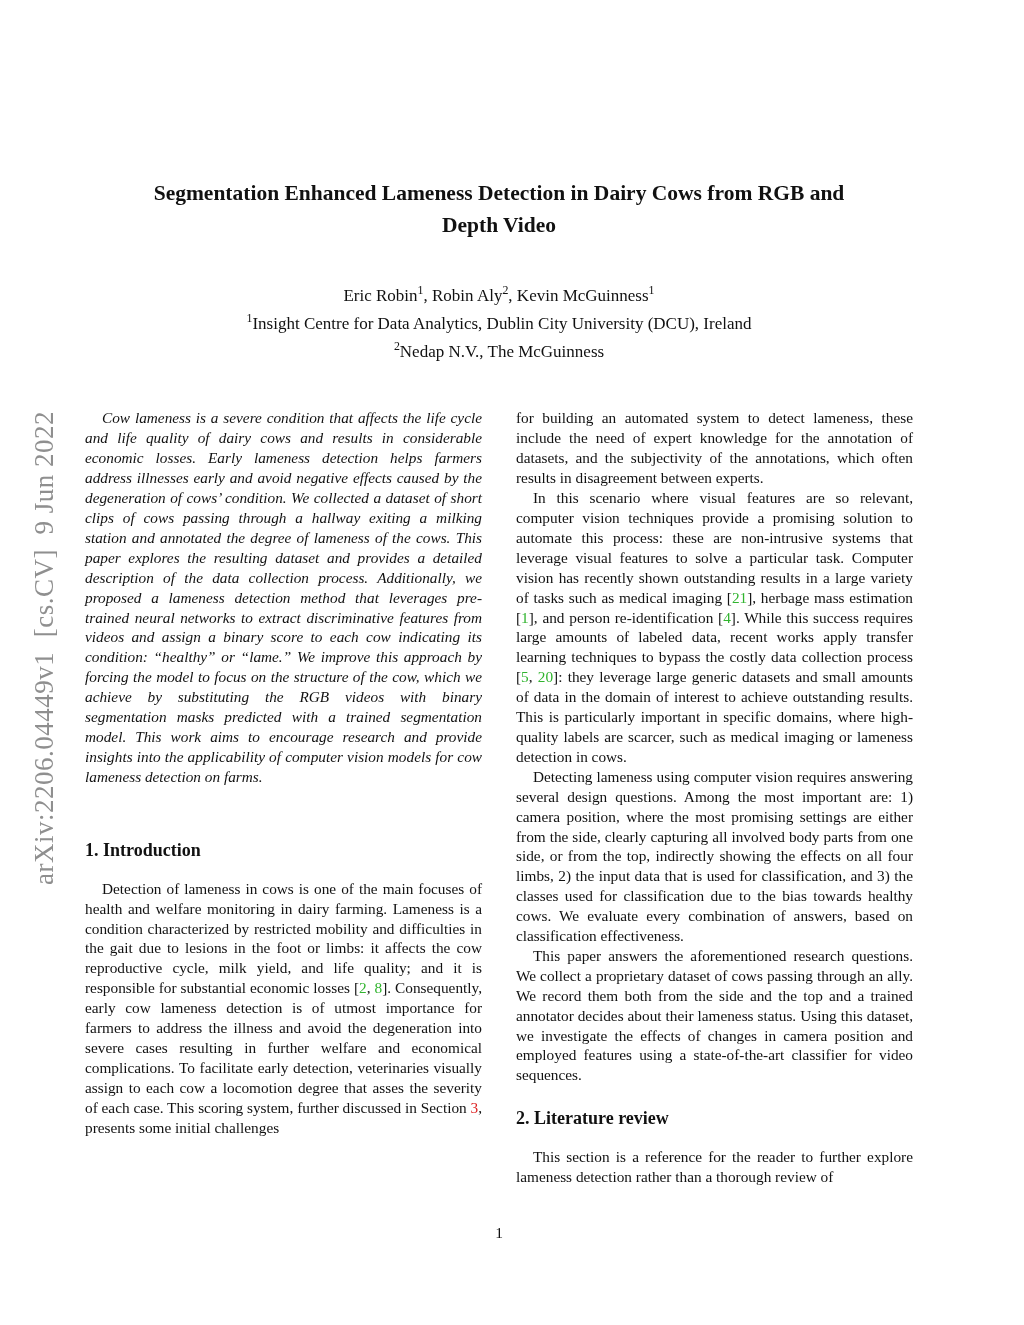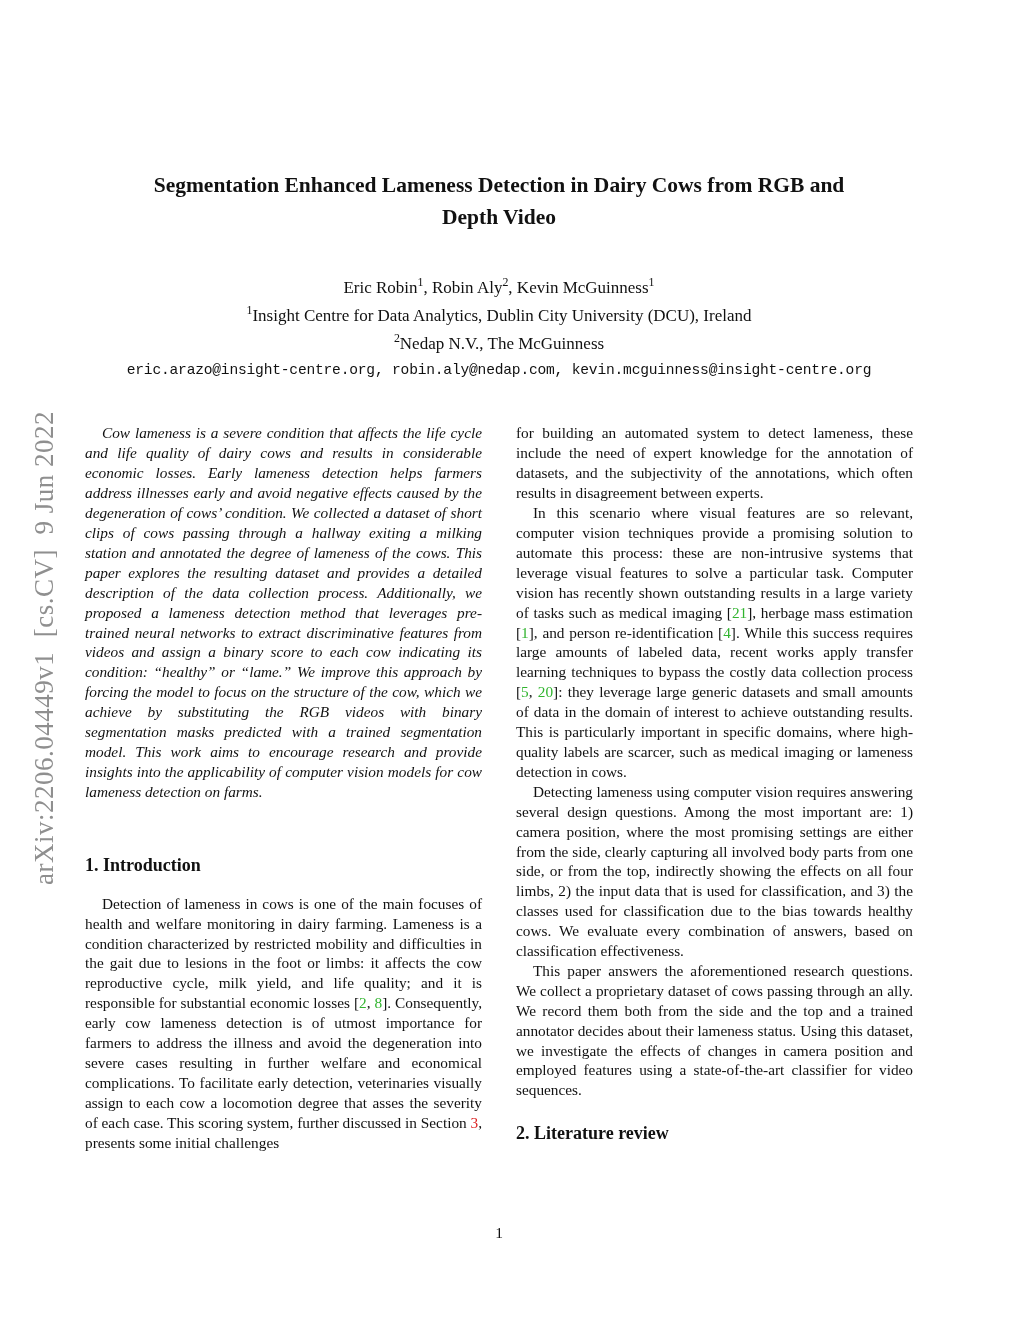--- a/index.html
+++ b/index.html
@@ -15,21 +15,21 @@
     position:absolute;
     top:648px; left:44px;
     transform:translate(-50%,-50%) rotate(-90deg);
     white-space:pre;
     font-size:27px;
     color:#8f8f8f;
     letter-spacing:0.5px;
   }
   .content {
     position:absolute;
-    left:85px; top:4px;
+    left:85px; top:12px;
     width:828px;
   }
   .title {
     margin:165px 0 0 0;
     font-size:21.5px;
     line-height:32px;
     font-weight:bold;
     text-align:center;
   }
   .authors-block {
@@ -97,38 +97,38 @@
   <div class="content">
 
     <h1 class="title"><span>Segmentation Enhanced Lameness Detection in Dairy Cows from RGB and</span><br><span>Depth Video</span></h1>
 
     <div class="authors-block">
       <div><span>Eric Robin</span><sup>1</sup><span>, Robin Aly</span><sup>2</sup><span>, Kevin McGuinness</span><sup>1</sup></div>
       <div><sup>1</sup><span>Insight Centre for Data Analytics, Dublin City University (DCU), Ireland</span></div>
       <div><sup>2</sup><span>Nedap N.V., The McGuinness</span></div>
     </div>
 
-    <div class="emails">eric.arazo@insight-centre.org, robin.aly@nedap.com, kevin.mcguinness@insight-centre.org</div>
 
     <div class="columns">
 
       <div class="col">
         <p class="abstract-text indent"><span>Cow lameness is a severe condition that affects the life cycle and life quality of dairy cows and results in considerable economic losses. Early lameness detection helps farmers address illnesses early and avoid negative effects caused by the degeneration of cows’ condition. We collected a dataset of short clips of cows passing through a hallway exiting a milking station and annotated the degree of lameness of the cows. This paper explores the resulting dataset and provides a detailed description of the data collection process. Additionally, we proposed a lameness detection method that leverages pre-trained neural networks to extract discriminative features from videos and assign a binary score to each cow indicating its condition: “healthy” or “lame.” We improve this approach by forcing the model to focus on the structure of the cow, which we achieve by substituting the RGB videos with binary segmentation masks predicted with a trained segmentation model. This work aims to encourage research and provide insights into the applicability of computer vision models for cow lameness detection on farms.</span></p>
 
         <h2 class="section-head sec1">1. Introduction</h2>
         <p class="indent"><span>Detection of lameness in cows is one of the main focuses of health and welfare monitoring in dairy farming. Lameness is a condition characterized by restricted mobility and difficulties in the gait due to lesions in the foot or limbs: it affects the cow reproductive cycle, milk yield, and life quality; and it is responsible for substantial economic losses [</span><span class="cite">2</span><span>, </span><span class="cite">8</span><span>]. Consequently, early cow lameness detection is of utmost importance for farmers to address the illness and avoid the degeneration into severe cases resulting in further welfare and economical complications. To facilitate early detection, veterinaries visually assign to each cow a locomotion degree that asses the severity of each case. This scoring system, further discussed in Section </span><span class="ref">3</span><span>, presents some initial challenges</span></p>
       </div>
 
       <div class="col">
         <p><span>for building an automated system to detect lameness, these include the need of expert knowledge for the annotation of datasets, and the subjectivity of the annotations, which often results in disagreement between experts.</span></p>
         <p class="indent"><span>In this scenario where visual features are so relevant, computer vision techniques provide a promising solution to automate this process: these are non-intrusive systems that leverage visual features to solve a particular task. Computer vision has recently shown outstanding results in a large variety of tasks such as medical imaging [</span><span class="cite">21</span><span>], herbage mass estimation [</span><span class="cite">1</span><span>], and person re-identification [</span><span class="cite">4</span><span>]. While this success requires large amounts of labeled data, recent works apply transfer learning techniques to bypass the costly data collection process [</span><span class="cite">5</span><span>, </span><span class="cite">20</span><span>]: they leverage large generic datasets and small amounts of data in the domain of interest to achieve outstanding results. This is particularly important in specific domains, where high-quality labels are scarcer, such as medical imaging or lameness detection in cows.</span></p>
         <p class="indent"><span>Detecting lameness using computer vision requires answering several design questions. Among the most important are: 1) camera position, where the most promising settings are either from the side, clearly capturing all involved body parts from one side, or from the top, indirectly showing the effects on all four limbs, 2) the input data that is used for classification, and 3) the classes used for classification due to the bias towards healthy cows. We evaluate every combination of answers, based on classification effectiveness.</span></p>
         <p class="indent"><span>This paper answers the aforementioned research questions. We collect a proprietary dataset of cows passing through an ally. We record them both from the side and the top and a trained annotator decides about their lameness status. Using this dataset, we investigate the effects of changes in camera position and employed features using a state-of-the-art classifier for video sequences.</span></p>
 
         <h2 class="section-head sec2">2. Literature review</h2>
+        <p class="indent"><span>This section is a reference for the reader to further explore lameness detection rather than a thorough review of</span></p>
       </div>
 
     </div>
   </div>
 
   <div class="page-number">1</div>
 
 </div>
 
 </body></html>

